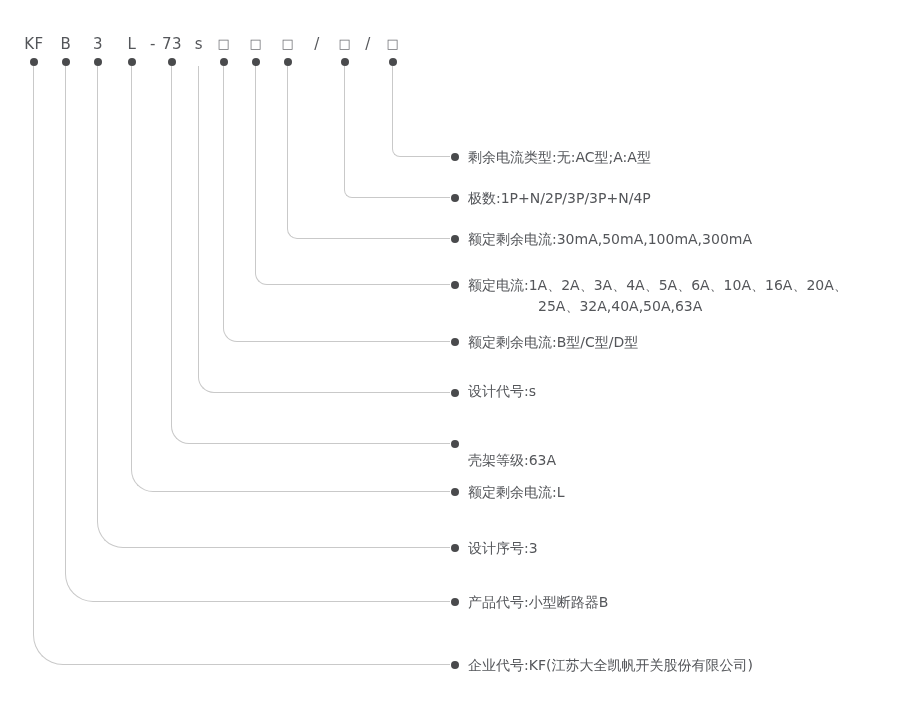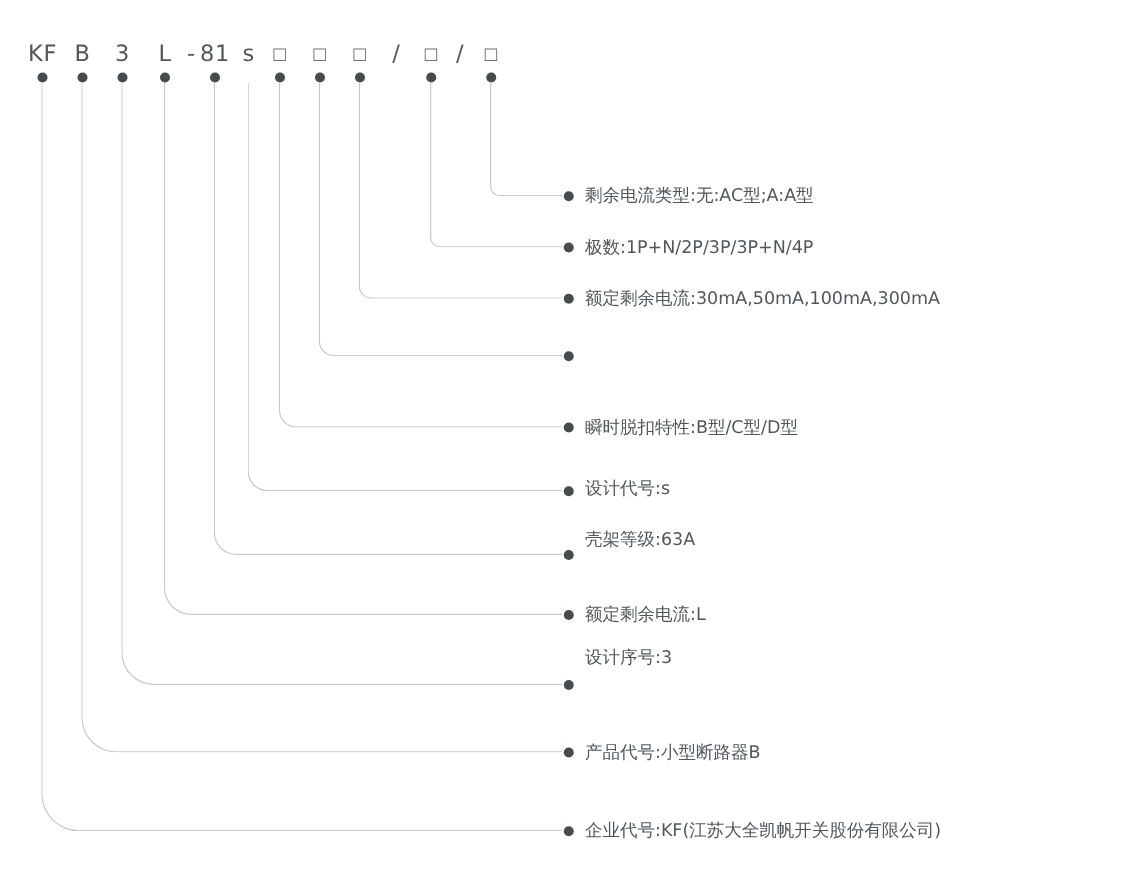--- a/index.html
+++ b/index.html
@@ -17,21 +17,21 @@
     background: var(--bg);
     font-family: "DejaVu Sans", "Liberation Sans", sans-serif;
     color: var(--text);
     overflow: hidden;
   }
   
   .sym {
     position: absolute;
     top: 36px;
     transform: translateX(-50%);
-    font-size: 18px;
+    font-size: 15px;
     line-height: 16px;
     color: var(--text);
     letter-spacing: 0.5px;
     white-space: nowrap;
   }
   .sym.square { font-size: 13px; color: #707276; }
   
   .dot {
     position: absolute;
     top: 58px;
@@ -71,21 +71,21 @@
 </head>
 <body>
 
 <div class="canvas">
 
   <span class="sym" style="left:34px">KF</span>
   <span class="sym" style="left:66px">B</span>
   <span class="sym" style="left:98px">3</span>
   <span class="sym" style="left:132px">L</span>
   <span class="sym" style="left:153px">-</span>
-  <span class="sym" style="left:172px">81</span>
+  <span class="sym" style="left:172px">73</span>
   <span class="sym" style="left:199px">s</span>
   <span class="sym square" style="left:224px">□</span>
   <span class="sym square" style="left:256px">□</span>
   <span class="sym square" style="left:288px">□</span>
   <span class="sym" style="left:317px">/</span>
   <span class="sym square" style="left:345px">□</span>
   <span class="sym" style="left:368px">/</span>
   <span class="sym square" style="left:393px">□</span>
 
   <span class="dot" style="left:30px"></span>
@@ -119,21 +119,25 @@
   <span class="bullet" style="top:389px"></span>
   <span class="bullet" style="top:440px"></span>
   <span class="bullet" style="top:488px"></span>
   <span class="bullet" style="top:544px"></span>
   <span class="bullet" style="top:598px"></span>
   <span class="bullet" style="top:661px"></span>
 
   <div class="lbl" style="top:147px">剩余电流类型:无:AC型;A:A型</div>
   <div class="lbl" style="top:188px">极数:1P+N/2P/3P/3P+N/4P</div>
   <div class="lbl" style="top:229px">额定剩余电流:30mA,50mA,100mA,300mA</div>
-  <div class="lbl" style="top:332px">瞬时脱扣特性:B型/C型/D型</div>
+  <div class="lbl two-line" style="top:275px">
+    <div>额定电流:1A、2A、3A、4A、5A、6A、10A、16A、20A、</div>
+    <div class="cont">25A、32A,40A,50A,63A</div>
+  </div>
+  <div class="lbl" style="top:332px">额定剩余电流:B型/C型/D型</div>
   <div class="lbl" style="top:381px">设计代号:s</div>
-  <div class="lbl" style="top:422px">壳架等级:63A</div>
+  <div class="lbl" style="top:450px">壳架等级:63A</div>
   <div class="lbl" style="top:482px">额定剩余电流:L</div>
-  <div class="lbl" style="top:516px">设计序号:3</div>
+  <div class="lbl" style="top:538px">设计序号:3</div>
   <div class="lbl" style="top:655px">企业代号:KF(江苏大全凯帆开关股份有限公司)</div>
   <div class="lbl" style="top:592px">产品代号:小型断路器B</div>
 
 </div>
 
 </body></html>

